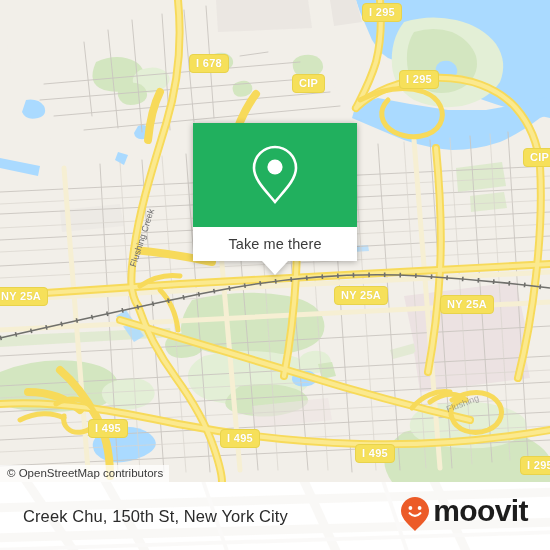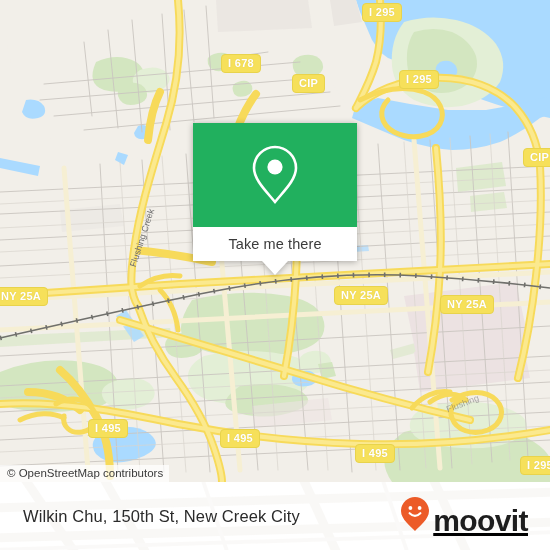--- a/index.html
+++ b/index.html
@@ -141,23 +141,22 @@
     padding: 0 22px 0 23px;
   }
   #footer-title {
     color: #2b2b2b;
     font-size: 16.5px;
     letter-spacing: .1px;
     white-space: nowrap;
   }
   #brand {
     display: flex;
-    align-items: flex-end;
+    align-items: flex-start;
     gap: 3px;
-    text-decoration: underline;
   }
   #brand-wordmark {
     color: #1d1d1d;
     font-size: 30px;
     font-weight: bold;
     letter-spacing: -0.6px;
     line-height: 30px;
   }
 </style>
 </head>
@@ -378,21 +377,21 @@
       <path class="rail" d="M0,338 C70,322 140,306 210,292 C280,278 350,272 420,276
                             C470,279 510,283 550,288"></path>
       <path class="raild" d="M0,338 C70,322 140,306 210,292 C280,278 350,272 420,276
                             C470,279 510,283 550,288"></path>
     </svg>
 
     <div class="street-label" style="left:128px; top:265px; transform:rotate(-72deg); transform-origin:0 0;">Flushing Creek</div>
     <div class="street-label" style="left:445px; top:405px; transform:rotate(-21deg); transform-origin:0 0; opacity:.55;">Flushing</div>
 
     <div class="shield" style="left:362px; top:3px;">I 295</div>
-    <div class="shield" style="left:221px; top:54px;">I 678</div>
+    <div class="shield" style="left:189px; top:54px;">I 678</div>
     <div class="shield" style="left:292px; top:74px;">CIP</div>
     <div class="shield" style="left:399px; top:70px;">I 295</div>
     <div class="shield" style="left:523px; top:148px;">CIP</div>
     <div class="shield" style="left:-6px; top:287px;">NY 25A</div>
     <div class="shield" style="left:334px; top:286px;">NY 25A</div>
     <div class="shield" style="left:440px; top:295px;">NY 25A</div>
     <div class="shield" style="left:88px; top:419px;">I 495</div>
     <div class="shield" style="left:220px; top:429px;">I 495</div>
     <div class="shield" style="left:355px; top:444px;">I 495</div>
     <div class="shield" style="left:520px; top:456px;">I 295</div>
@@ -427,21 +426,21 @@
         <path d="M430,-10 L470,78"></path>
       </g>
       <g stroke="#f7f5f2" stroke-width="4" fill="none">
         <path d="M200,-10 L230,78"></path>
         <path d="M380,-10 L410,78"></path>
         <path d="M-10,68 L560,50"></path>
       </g>
     </svg>
 
     <div id="footer-inner">
-      <div id="footer-title">Wilkin Chu, 150th St, New Creek City</div>
+      <div id="footer-title">Creek Chu, 150th St, New York City</div>
 
       <div id="brand">
         <span>
           <svg width="30" height="36" viewBox="0 0 30 36" aria-hidden="true">
             <path d="M15 1 C7.3 1 1 7.3 1 15 C1 23.5 11.2 30.8 15 35
                      C18.8 30.8 29 23.5 29 15 C29 7.3 22.7 1 15 1 Z" fill="#ec5b28"></path>
             <circle cx="10.4" cy="12" r="1.9" fill="#ffffff"></circle>
             <circle cx="19.6" cy="12" r="1.9" fill="#ffffff"></circle>
             <path d="M9.6 17.2 Q15 22.4 20.4 17.2" fill="none" stroke="#ffffff" stroke-width="2.1" stroke-linecap="round"></path>
           </svg>

